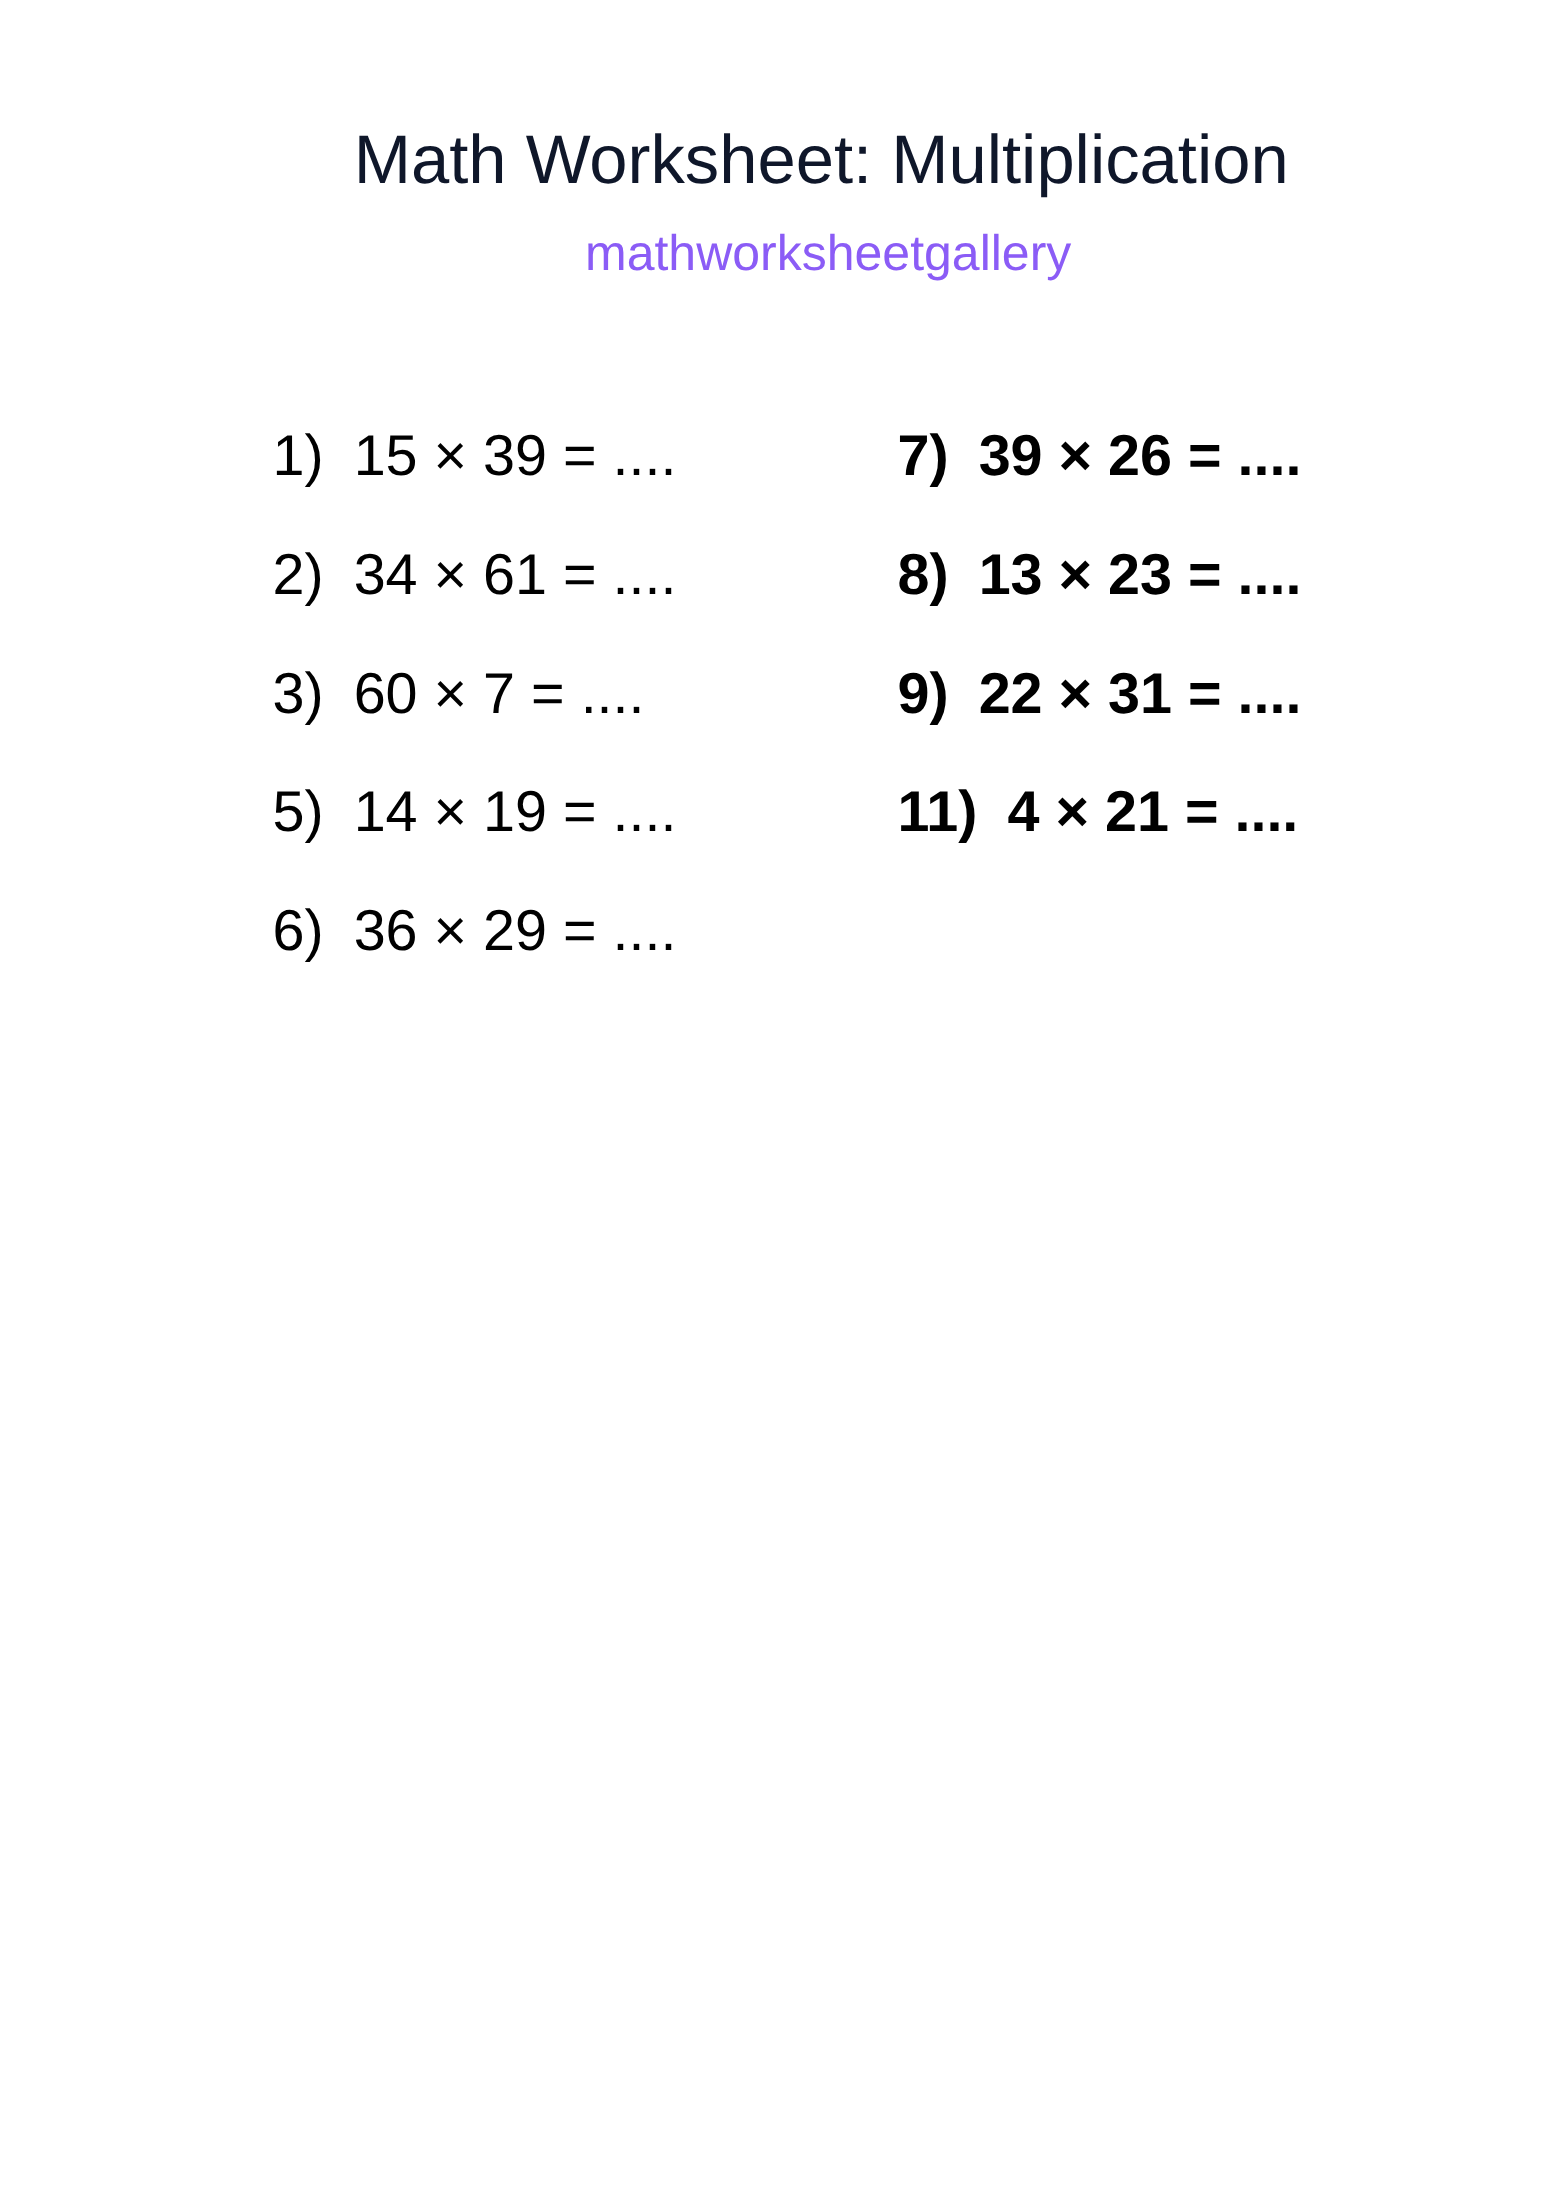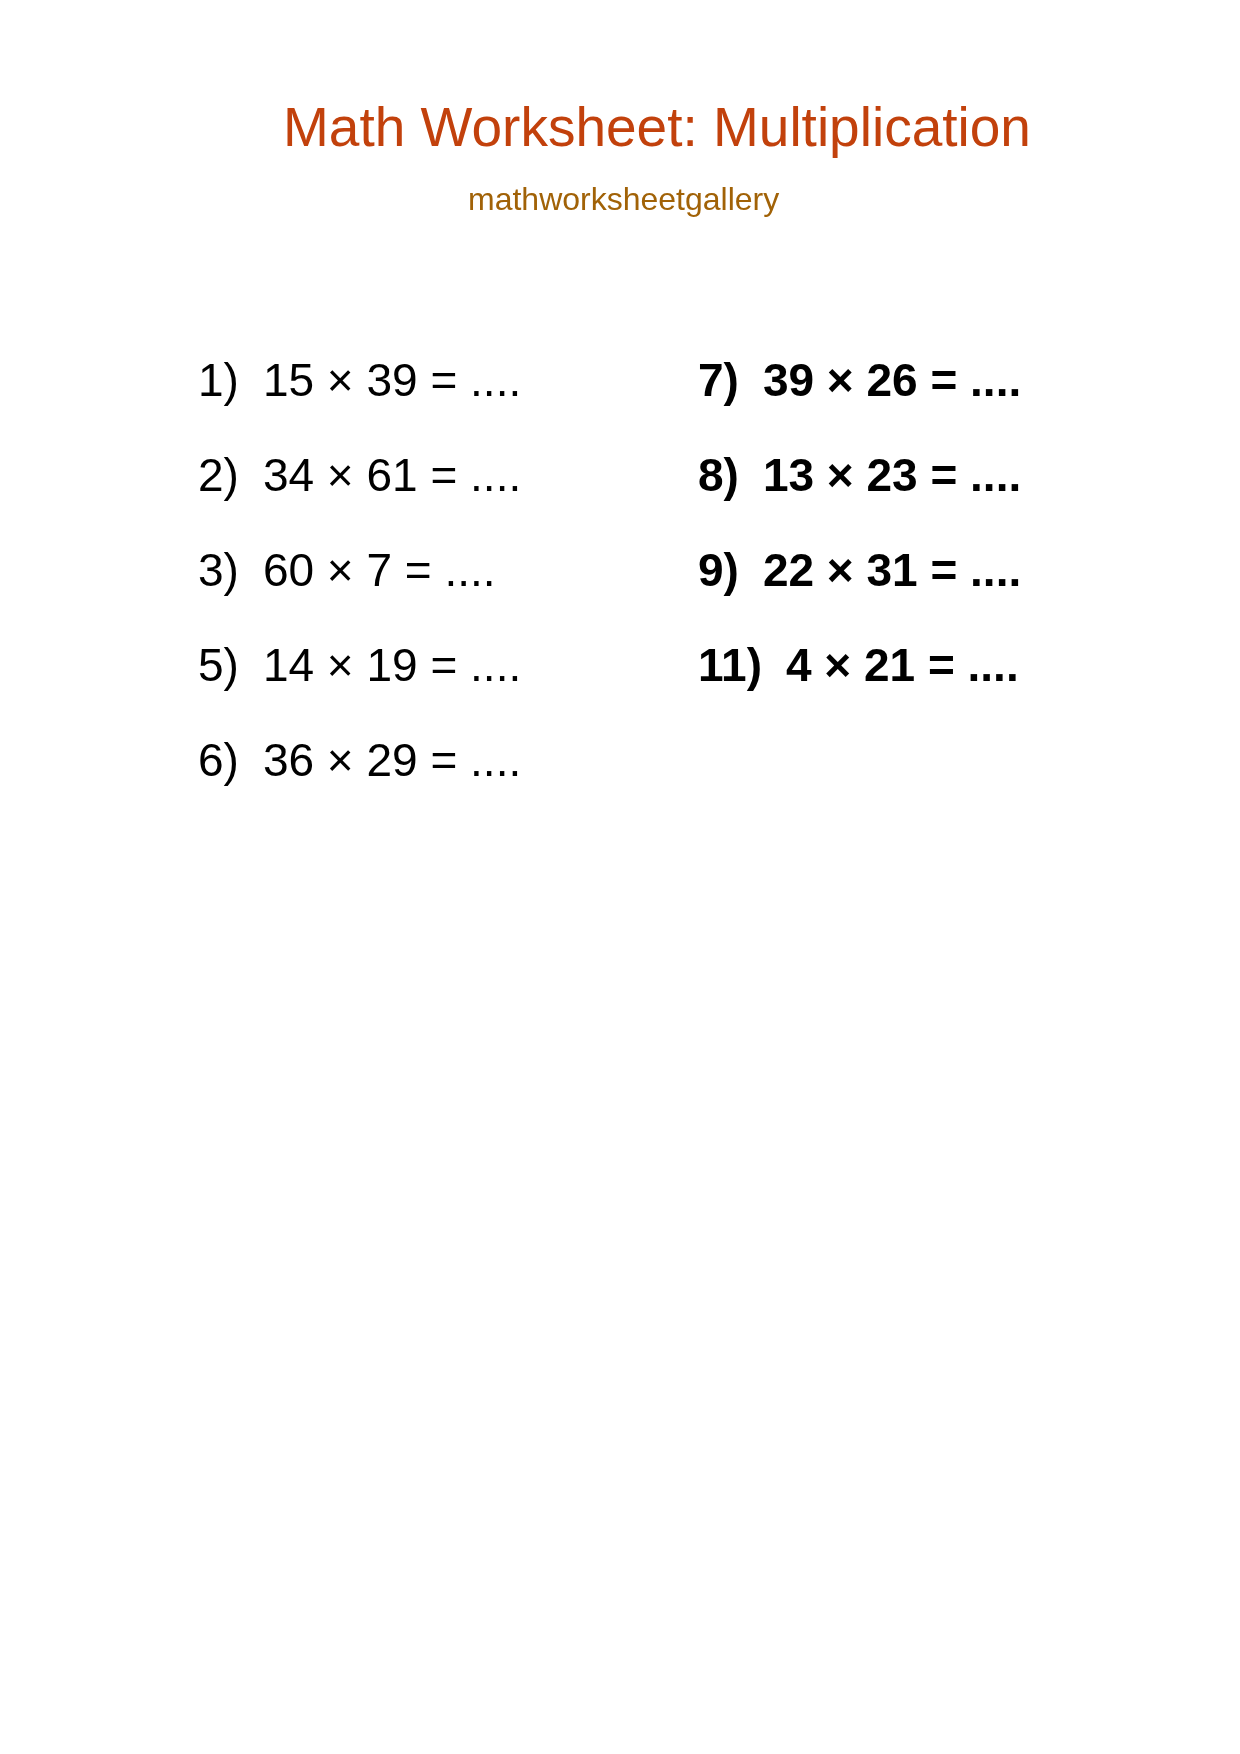--- a/index.html
+++ b/index.html
@@ -14,35 +14,36 @@
     background: #ffffff;
     font-family: "Liberation Sans", sans-serif;
     overflow: hidden;
   }
   .title {
     position: absolute;
     left: 283px;
     top: 100px;
     font-size: 55px;
     line-height: 1;
-    color: #c2410c;
+    color: #0f172a;
     white-space: nowrap;
   }
   .subtitle {
     position: absolute;
     left: 468px;
     top: 183px;
-    font-size: 32px;
+    font-size: 40px;
     line-height: 1;
-    color: #a16207;
+    color: #8b5cf6;
     white-space: nowrap;
   }
   .col {
     position: absolute;
-    top: 356px;
+    top: 340px;
+    margin-left: 20px;
   }
   .col-left  { left: 198px; }
   .col-right { left: 698px; font-weight: bold; }
   .problem-row {
     height: 95px;
     font-size: 46px;
     line-height: 48px;
     color: #000000;
     white-space: nowrap;
   }

